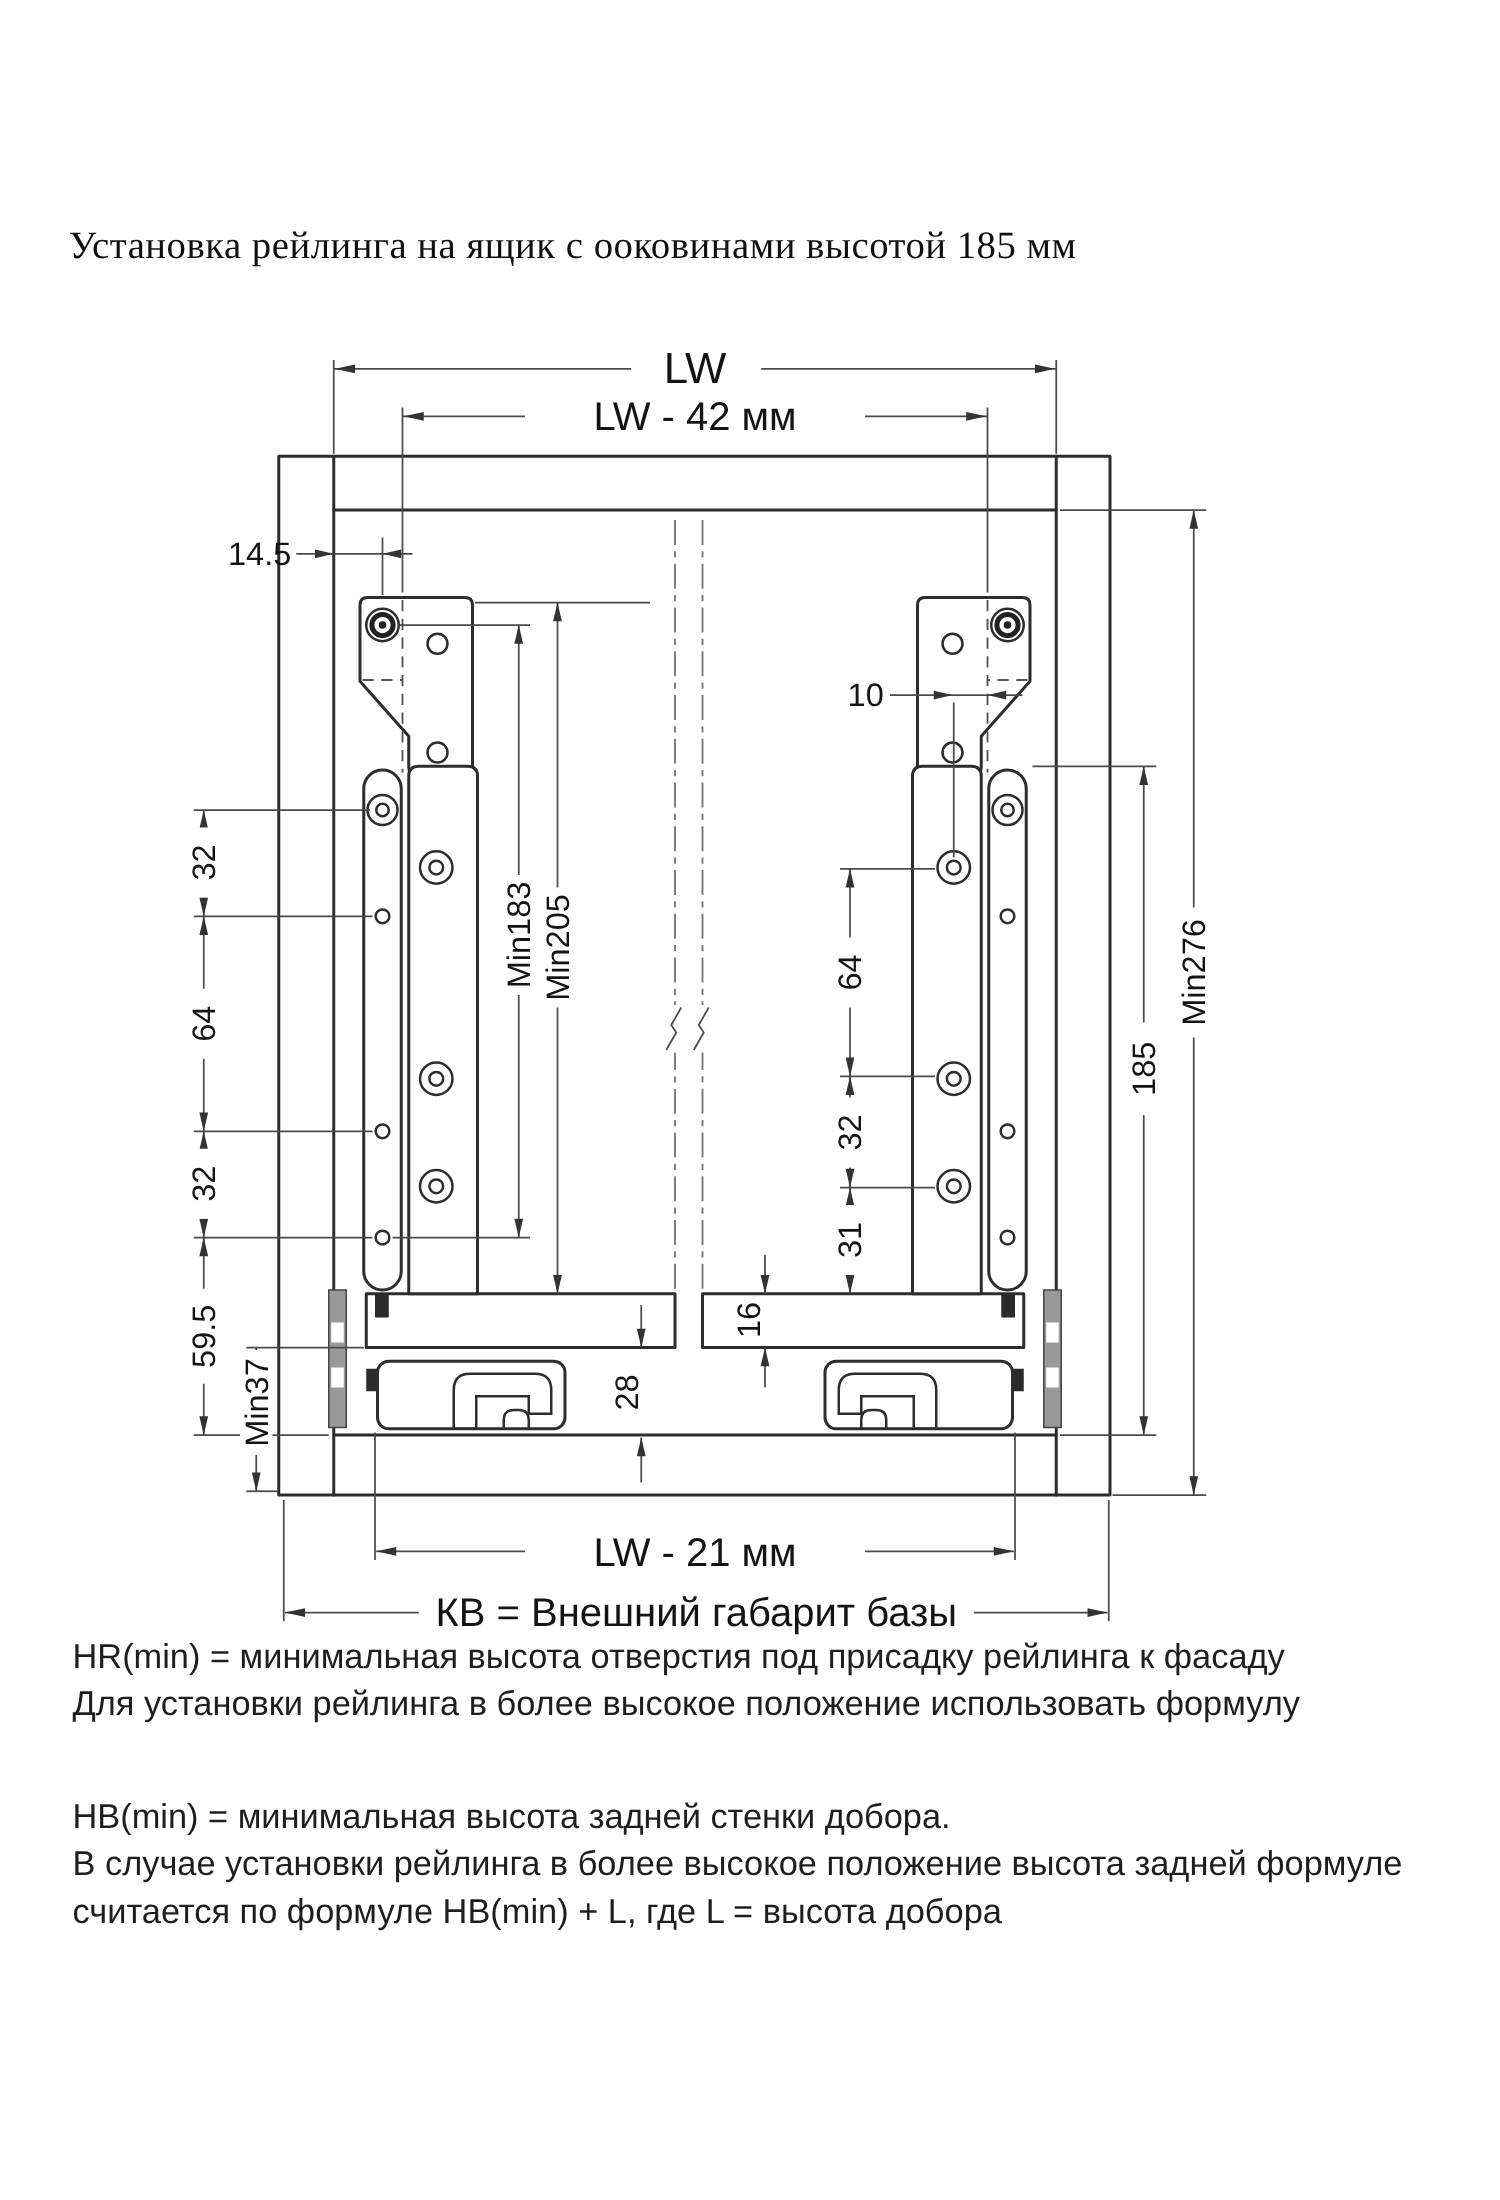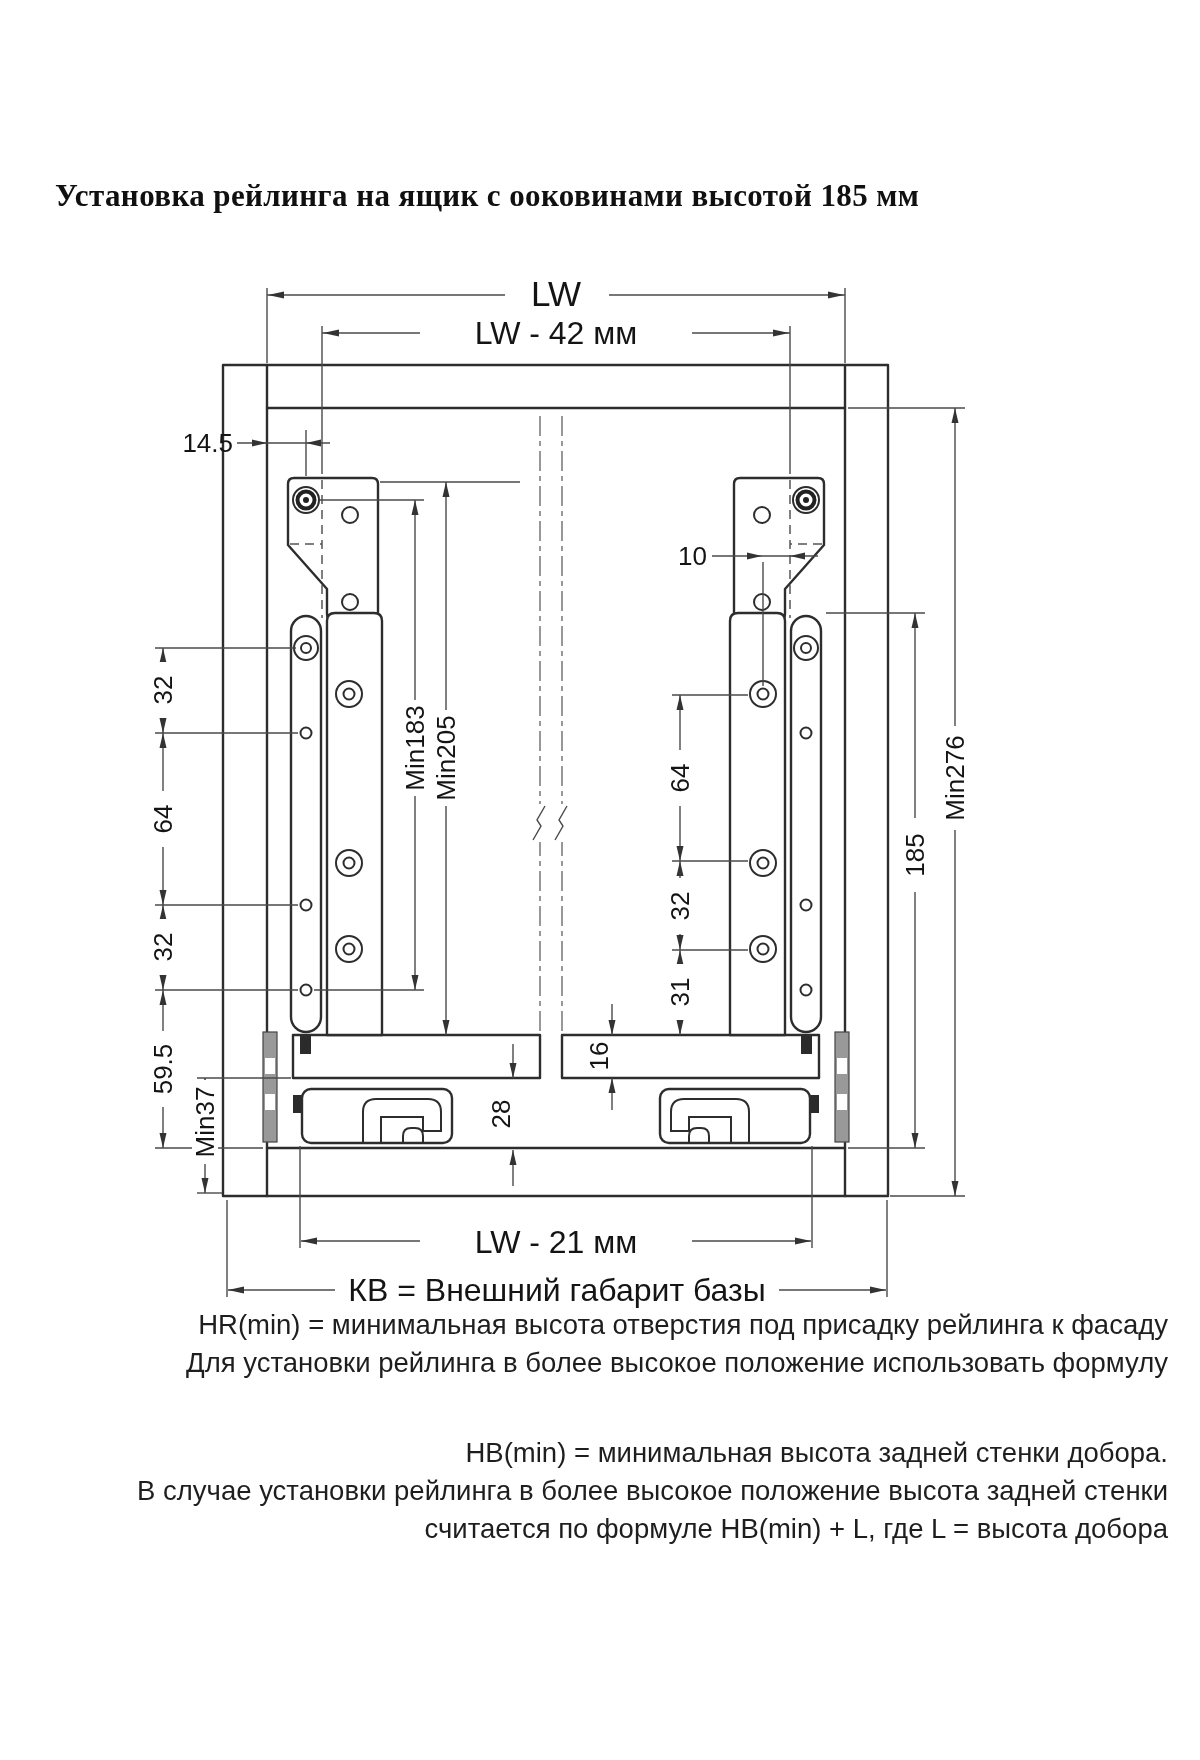--- a/index.html
+++ b/index.html
@@ -2,26 +2,26 @@
 <html><head>
 <meta charset="utf-8">
 <style>
   html,body { margin:0; padding:0; }
   body {
     width:1200px; height:1760px; background:#ffffff; position:relative;
     font-family:"Liberation Sans", sans-serif;
   }
   .title {
     position:absolute; left:55px; top:178px; width:1100px;
-    font-family:"Liberation Serif", serif; font-weight:bold;
+    font-family:"Liberation Serif", serif; font-weight:normal;
     font-size:31px; color:#101010; letter-spacing:0.4px; white-space:nowrap;
   }
   .notes { position:absolute; left:58px; width:1110px; color:#1e1e1e;
     font-size:27.5px; line-height:38px; }
-  .notes div { white-space:nowrap;text-align:right; }
+  .notes div { white-space:nowrap; }
   #notes-hr { top:1306px; }
   #notes-hb { top:1434px; }
   svg text { font-family:"Liberation Sans", sans-serif; fill:#141414; }
   .t26 { font-size:26px; }
   .t32 { font-size:32px; }
   .t35 { font-size:35px; }
   .s1 { fill:none; stroke:#2d2d2d; stroke-width:2.4; stroke-linejoin:round; stroke-linecap:round; }
   .s2 { fill:none; stroke:#2d2d2d; stroke-width:2; }
   .wf { fill:#ffffff; stroke:#2d2d2d; stroke-width:2.4; stroke-linejoin:round; }
   .d  { fill:none; stroke:#4a4a4a; stroke-width:1.4; }
@@ -245,15 +245,15 @@
   </g>
 </svg>
 
 <div class="notes" id="notes-hr">
   <div>HR(min) = минимальная высота отверстия под присадку рейлинга к фасаду</div>
   <div>Для установки рейлинга в более высокое положение использовать формулу</div>
 </div>
 
 <div class="notes" id="notes-hb">
   <div>HB(min) = минимальная высота задней стенки добора.</div>
-  <div>В случае установки рейлинга в более высокое положение высота задней стенки</div>
+  <div>В случае установки рейлинга в более высокое положение высота задней формуле</div>
   <div>считается по формуле HB(min) + L, где L = высота добора</div>
 </div>
 
 </body></html>

